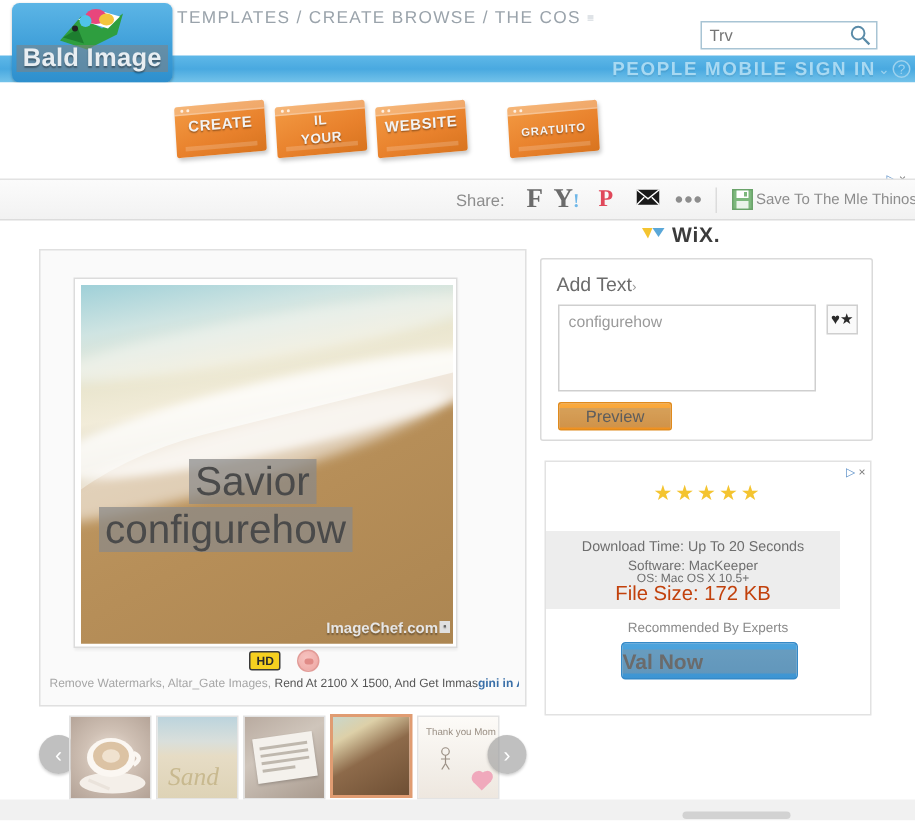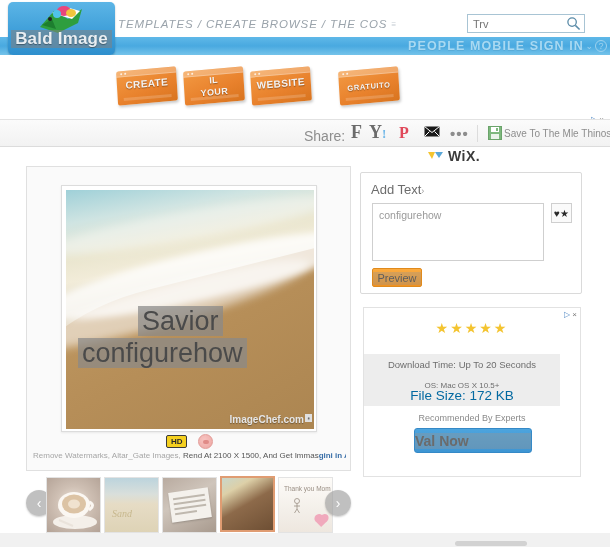--- a/index.html
+++ b/index.html
@@ -37,24 +37,23 @@
     text-align:center;
     font-size:17px; font-weight:bold;
     color:#e8eef2;
     background: rgba(130,130,130,.55);
     letter-spacing:.2px;
     text-shadow: 0 1px 1px rgba(0,0,0,.35);
     line-height:18px;
     white-space:nowrap;
   }
   #nav-top {
-    position:absolute; top:18px; left:118px;
+    position:absolute; top:6px; left:118px;
     font-size:11.5px; color:#9aa3ab; letter-spacing:.9px;
     white-space:nowrap;
-    font-style:italic;
   }
   #nav-top .tiny { font-size:8px; color:#c5ccd2; vertical-align:middle; }
   #search-box {
     position:absolute; top:14px; left:467px; width:118px; height:19px;
     border:1px solid #a8c4d4; background:#fff;
   }
   #search-input {
     position:absolute; top:0; left:0; width:96px; height:17px;
     border:0; outline:0; padding:0 0 0 5px;
     font-size:11px; color:#b8c3cb;
@@ -147,21 +146,21 @@
 
   
   #share-bar {
     position:absolute; top:119px; left:0; width:610px; height:28px;
     background: linear-gradient(180deg,#fbfbfb 0%, #f2f2f2 100%);
     border-top:1px solid #e2e2e2;
     border-bottom:1px solid #dcdcdc;
   }
   #share-label {
     position:absolute; top:8px; left:304px;
-    font-size:14px; color:#8d8d8d;
+    font-size:11px; color:#8d8d8d;
   }
   .share-icon { position:absolute; top:3px; cursor:pointer; }
   #share-fb { left:351px; font-size:18px; color:#6b6b6b; font-family:"Liberation Serif", serif; font-weight:bold; top:2px;}
   #share-yahoo { left:369px; font-size:18px; color:#6b6b6b; font-family:"Liberation Serif", serif; font-weight:bold; top:2px;}
   #share-yahoo .excl { color:#6fb7e8; font-size:13px; }
   #share-pin { left:399px; top:4px; font-size:16px; color:#e0485a; font-family:"Liberation Serif", serif; font-weight:bold;}
   #share-mail { left:424px; top:6px; width:16px; height:11px; }
   #share-more { left:450px; top:5px; font-size:15px; color:#8d8d8d; letter-spacing:1px; font-weight:bold;}
   #share-divider {
     position:absolute; top:5px; left:477px; width:1px; height:17px; background:#dcdcdc;
@@ -184,21 +183,21 @@
   #breadcrumb .crumb-link { color:#7b8794; }
   #breadcrumb .crumb-sep { color:#aab2bd; }
 
   
   #editor-panel {
     position:absolute; top:166px; left:26px; width:325px; height:305px;
     background:#fafafa;
     border:1px solid #e0e0e0;
   }
   #image-frame {
-    position:absolute; top:18px; left:34px; width:256px; height:247px;
+    position:absolute; top:18px; left:22px; width:256px; height:247px;
     background:#fff; padding:4px;
     border:1px solid #dcdcdc;
     box-shadow:0 1px 2px rgba(0,0,0,.07);
   }
   #beach-photo {
     position:absolute; top:4px; left:4px; width:248px; height:239px;
     overflow:hidden;
     background: linear-gradient(170deg, #9fd0d8 0%, #cfe4e2 12%, #eae6cf 25%, #f2ecd9 33%, #ddd6c0 42%, #c9a877 55%, #bb9660 70%, #b08a56 100%);
   }
   #foam1 {
@@ -304,21 +303,21 @@
     border:1px solid #e3e3e3;
     overflow:hidden;
     cursor:pointer;
   }
   .thumb.selected { border:2px solid #e09c72; top:2px; }
   #thumb-0 { left:20px; background: radial-gradient(circle at 50% 48%, #f0e6dc 0%, #cfc0b4 45%, #b3a296 100%); }
   #thumb-1 { left:78px; background: linear-gradient(180deg,#bcd4dd 0%, #d9dfdb 30%, #e6dcc5 48%, #ded3b6 100%); }
   #thumb-2 { left:136px; background: linear-gradient(150deg,#b9aba0 0%, #cfc5bb 40%, #a89a8e 100%); }
   #thumb-3 { left:194px; background: linear-gradient(150deg,#c9d7cb 0%, #ddd0a8 22%, #8d6a4a 50%, #6e4f34 100%); }
   #thumb-4 { left:252px; background: linear-gradient(180deg,#fdfbf8 0%, #f3efe9 60%, #eee7df 100%); }
-  #thumb-1 .sandtext { top:30px; left:7px; color:#c8b98f; font-size:10px; font-family:"Liberation Serif", serif; font-style:italic;}
+  #thumb-1 .sandtext { top:30px; left:7px; color:#c8b98f; font-size:17px; font-family:"Liberation Serif", serif; font-style:italic;}
   #thumb-2 .paper {
     position:absolute; top:12px; left:7px; width:40px; height:30px;
     background:#f4f1ec; transform:rotate(-8deg);
     box-shadow:0 1px 2px rgba(0,0,0,.2);
   }
   #thumb-2 .paper .l { position:absolute; left:4px; right:4px; height:2px; background:#bfb8ae; }
   #thumb-3 .sandtext { position:absolute; top:30px; left:16px; color:#d9c8a6; font-size:8px; font-family:Liberation Mono, monospace; font-style:italic; line-height:9px;margin-top:40px;}
   #thumb-4 .cardtext { position:absolute; top:7px; left:5px; color:#9a8f84; font-size:6.5px; }
   #thumb-4 .heart {
     position:absolute; bottom:7px; right:6px; width:9px; height:8px;
@@ -354,21 +353,21 @@
     resize:none; outline:none;
     font-family:"Liberation Sans", sans-serif;
   }
   #emoji-btn {
     position:absolute; top:30px; left:190px; width:21px; height:20px;
     border:1px solid #cfcfcf; background:#fafafa;
     font-size:10px; text-align:center; line-height:19px;
     cursor:pointer; color:#2a2a2a;
   }
   #preview-btn {
-    position:absolute; top:95px; left:11px; width:50px; height:19px;
+    position:absolute; top:95px; left:11px; width:76px; height:19px;
     background: linear-gradient(180deg,#fbab3f 0%, #f09120 100%);
     border:1px solid #e08a1c; border-radius:2px;
     cursor:pointer;
   }
   #preview-label {
     position:absolute; top:3px; left:0; width:100%;
     text-align:center; font-size:11px; color:#5d5d5d;
     background: rgba(150,150,150,.35);
     line-height:13px;
   }
@@ -392,21 +391,21 @@
     text-align:center; font-size:9.5px; color:#767676;
   }
   #mk-specs {
     position:absolute; top:46px; left:0; width:196px; height:52px;
     background:#ededed;
     text-align:center;
   }
   #mk-dl { position:absolute; top:5px; left:0; width:100%; font-size:9.5px; color:#6e6e6e; }
   #mk-sw { position:absolute; top:18px; left:0; width:100%; font-size:9px; color:#6e6e6e; }
   #mk-os { position:absolute; top:27px; left:0; width:100%; font-size:8px; color:#6e6e6e; }
-  #mk-size { position:absolute; top:34px; left:0; width:100%; font-size:13.5px; color:#0369a1; }
+  #mk-size { position:absolute; top:34px; left:0; width:100%; font-size:13.5px; color:#c2410c; }
   #mk-rec {
     position:absolute; top:105px; left:0; width:100%;
     text-align:center; font-size:9px; color:#8a8a8a;
   }
   #mk-cta {
     position:absolute; top:120px; left:50px; width:118px; height:25px;
     background: linear-gradient(180deg,#4da4dd 0%, #3d95d3 100%);
     border:1px solid #3589c7; border-radius:3px;
     cursor:pointer;
   }
@@ -634,20 +633,21 @@
     </div>
   </div>
 
   <div id="mk-ad">
     <div id="mk-adchoice">
       <span class="ai">▷</span> ×
     </div>
     <div id="mk-stars">★★★★★</div>
     <div id="mk-specs">
       <div id="mk-dl">Download Time: Up To 20 Seconds</div>
+      <div id="mk-sw">Software: MacKeeper</div>
       <div id="mk-os">OS: Mac OS X 10.5+</div>
       <div id="mk-size">File Size: 172 KB</div>
     </div>
     <div id="mk-rec">Recommended By Experts</div>
     <div id="mk-cta">
       <div id="mk-cta-label">Val Now</div>
     </div>
   </div>
 
   <div id="bottom-strip">

